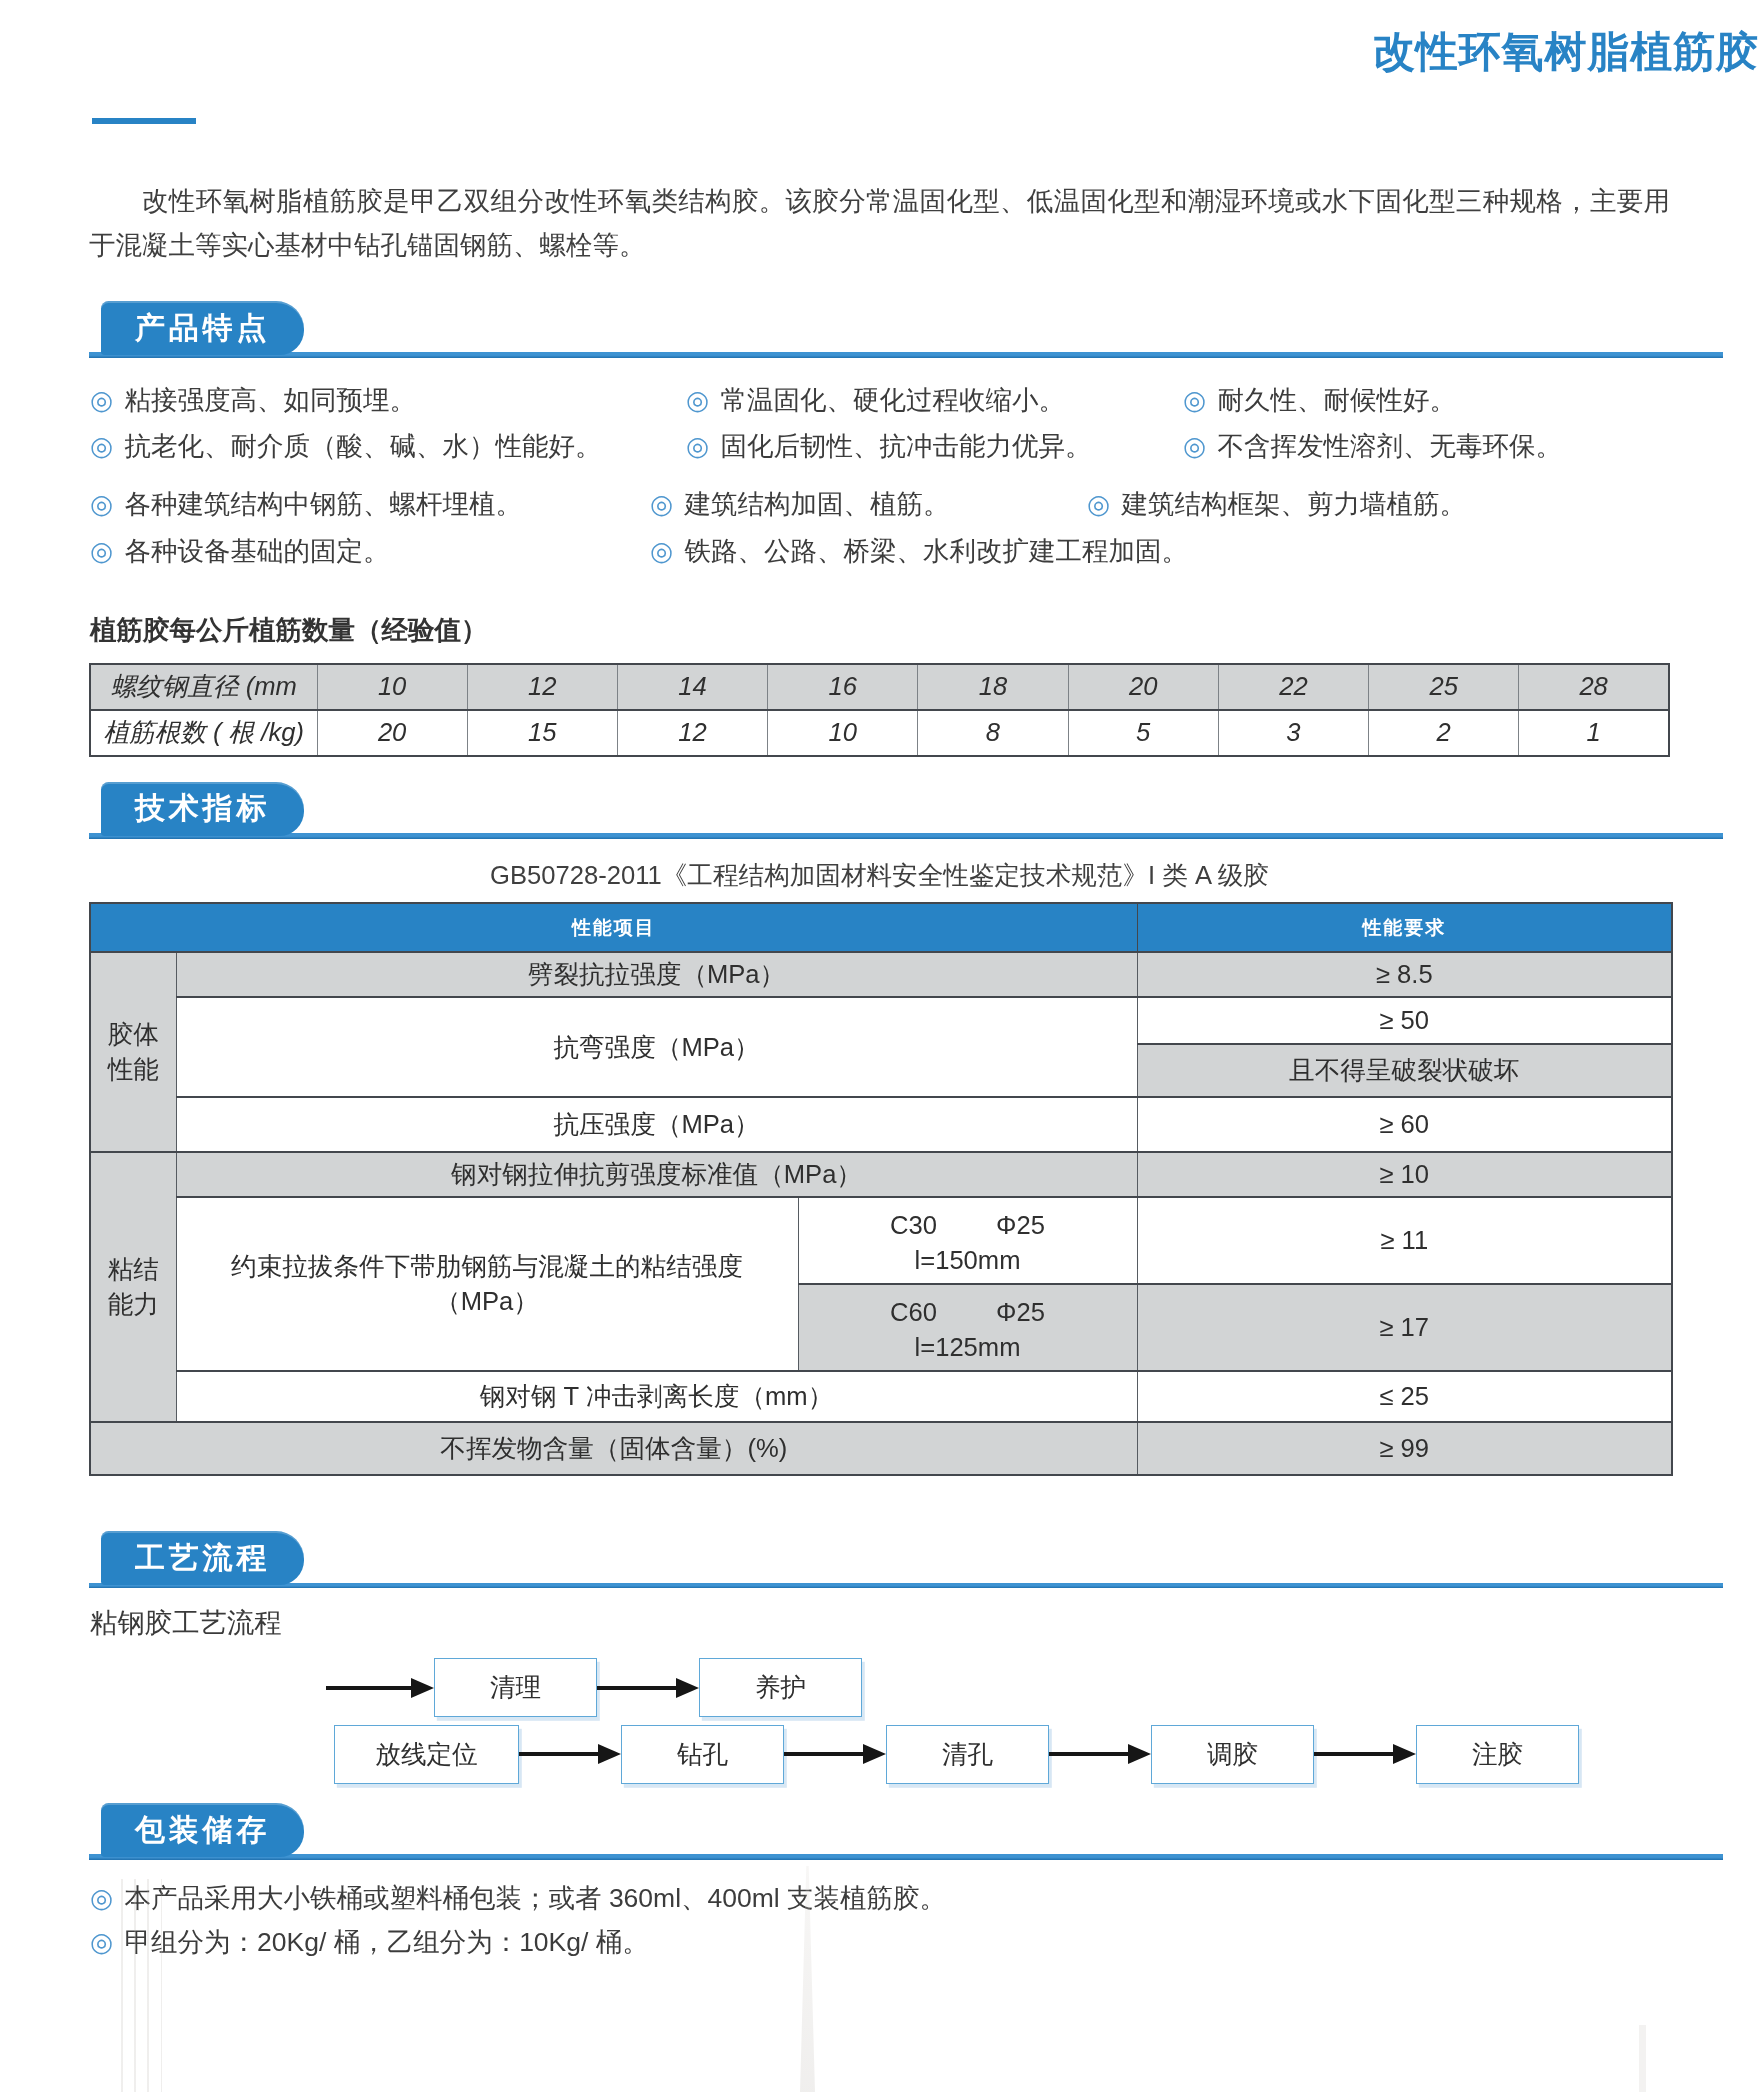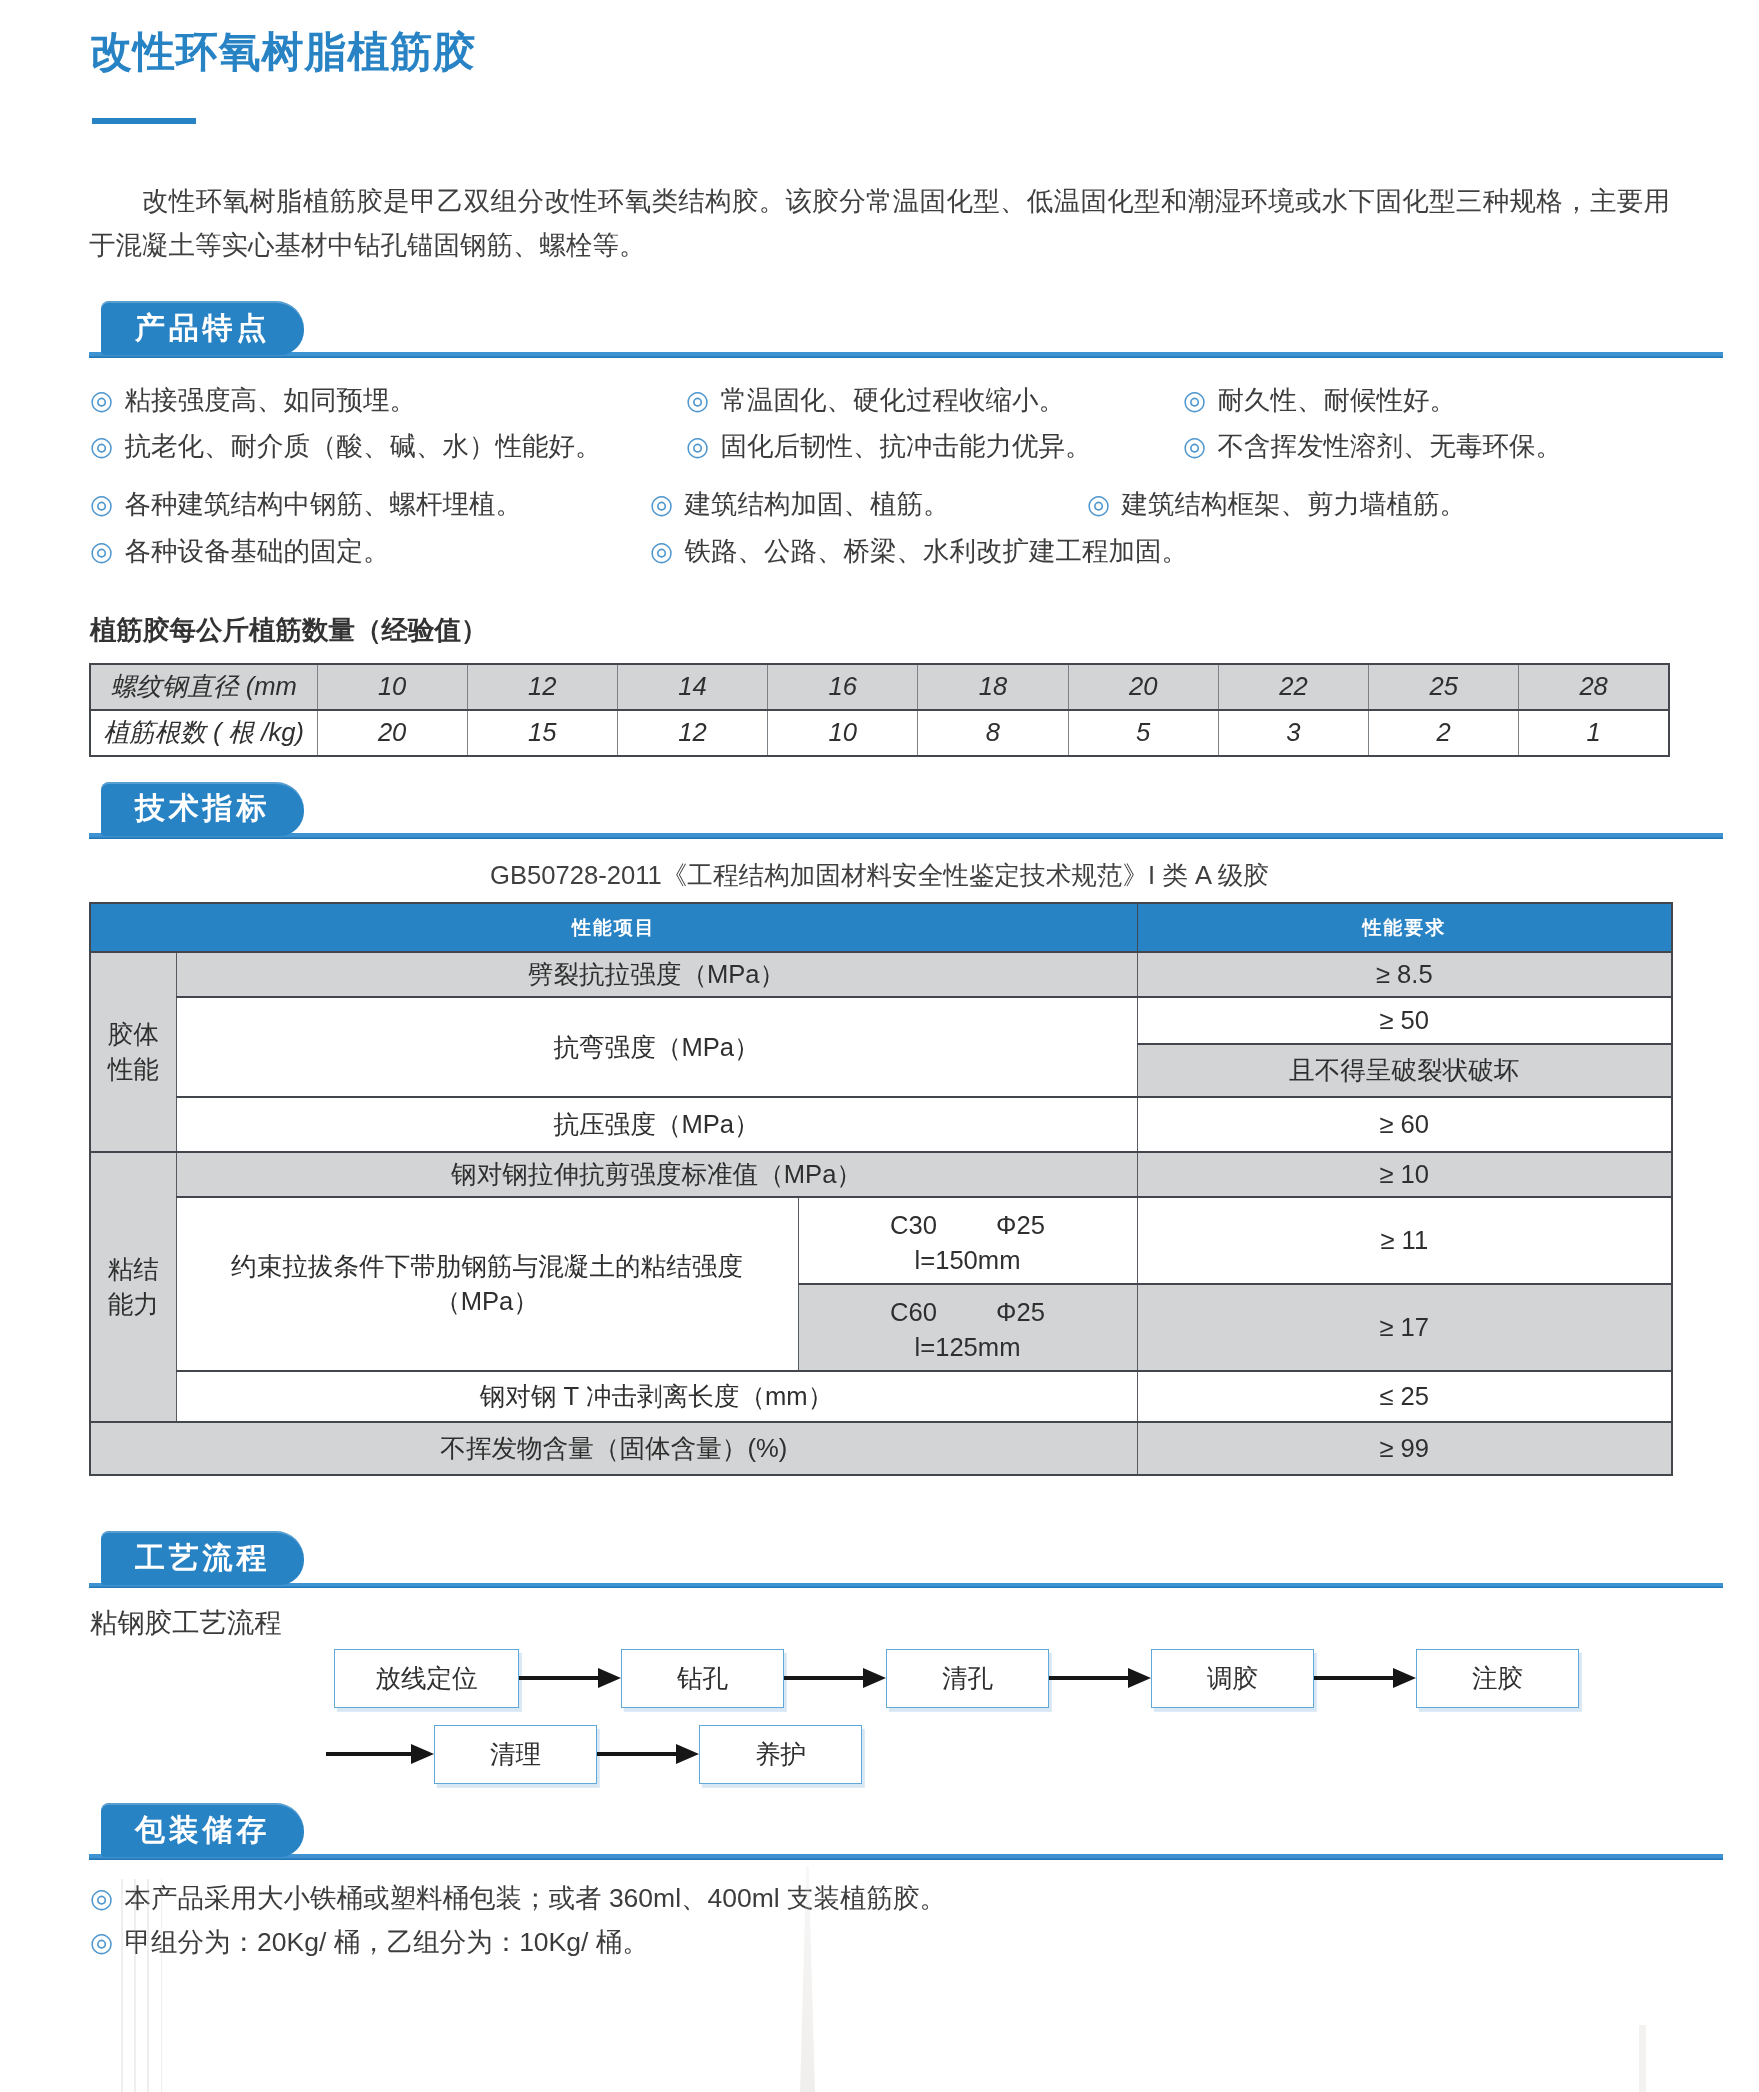--- a/index.html
+++ b/index.html
@@ -2,21 +2,21 @@
 <html style="font-size:15px"><head>
 <meta charset="utf-8">
 <style>
   html,body{margin:0;padding:0;}
   body{width:1759px;height:2092px;background:#ffffff;
        font-family:"Liberation Sans","DejaVu Sans",sans-serif;color:#3c3c3c;}
   .page{position:relative;width:1759px;height:2092px;overflow:hidden;}
 
   
   .title{margin:0;padding:28px 0 0 90px;font-size:42px;line-height:1.15;
-         font-weight:bold;color:#2883C5;letter-spacing:0.9px;}
+         font-weight:bold;color:#2883C5;letter-spacing:0.9px;text-align:right;}
   .title-underline{margin:42px 0 0 92px;width:104px;height:5.7px;background:#2883C5;}
 
   
   .intro{margin:55px 89px 0 89px;font-size:26.5px;line-height:44px;
          text-align:justify;text-indent:2em;color:#3f3f3f;}
 
   
   .sec-head{position:relative;margin:0 36px 0 89px;height:59px;}
   .sec-head .rule{position:absolute;left:0;right:0;bottom:0;height:5.7px;
                   background:linear-gradient(#3E93D2 55%,#1F6FAD);}
@@ -277,48 +277,48 @@
     </tr>
   </tbody>
     </table>
 
   <div class="sec-head mt-proc">
     <div class="rule"></div>
     <div class="badge">工艺流程</div>
   </div>
   <div class="flow-sub">粘钢胶工艺流程</div>
 
+  <div class="flow-row r2">
+    <div class="arrow wide">
+        <span class="shaft"></span>
+      </div>
+    <div class="fbox w-std">清理</div>
+    <div class="arrow">
+        <span class="shaft"></span>
+      </div>
+    <div class="fbox w-std">养护</div>
+  </div>
   <div class="flow-row r1">
     <div class="fbox w-big">放线定位</div>
     <div class="arrow">
         <span class="shaft"></span>
       </div>
     <div class="fbox w-std">钻孔</div>
     <div class="arrow">
         <span class="shaft"></span>
       </div>
     <div class="fbox w-std">清孔</div>
     <div class="arrow">
         <span class="shaft"></span>
       </div>
     <div class="fbox w-std">调胶</div>
     <div class="arrow">
         <span class="shaft"></span>
       </div>
     <div class="fbox w-std">注胶</div>
-  </div>
-  <div class="flow-row r2">
-    <div class="arrow wide">
-        <span class="shaft"></span>
-      </div>
-    <div class="fbox w-std">清理</div>
-    <div class="arrow">
-        <span class="shaft"></span>
-      </div>
-    <div class="fbox w-std">养护</div>
   </div>
 
   <div class="sec-head mt-pack">
     <div class="rule"></div>
     <div class="badge">包装储存</div>
   </div>
   <div class="pack-list">
     <div class="pack-item">
       <span class="bdot">◎</span>
       <span>本产品采用大小铁桶或塑料桶包装；或者 360ml、400ml 支装植筋胶。</span>

